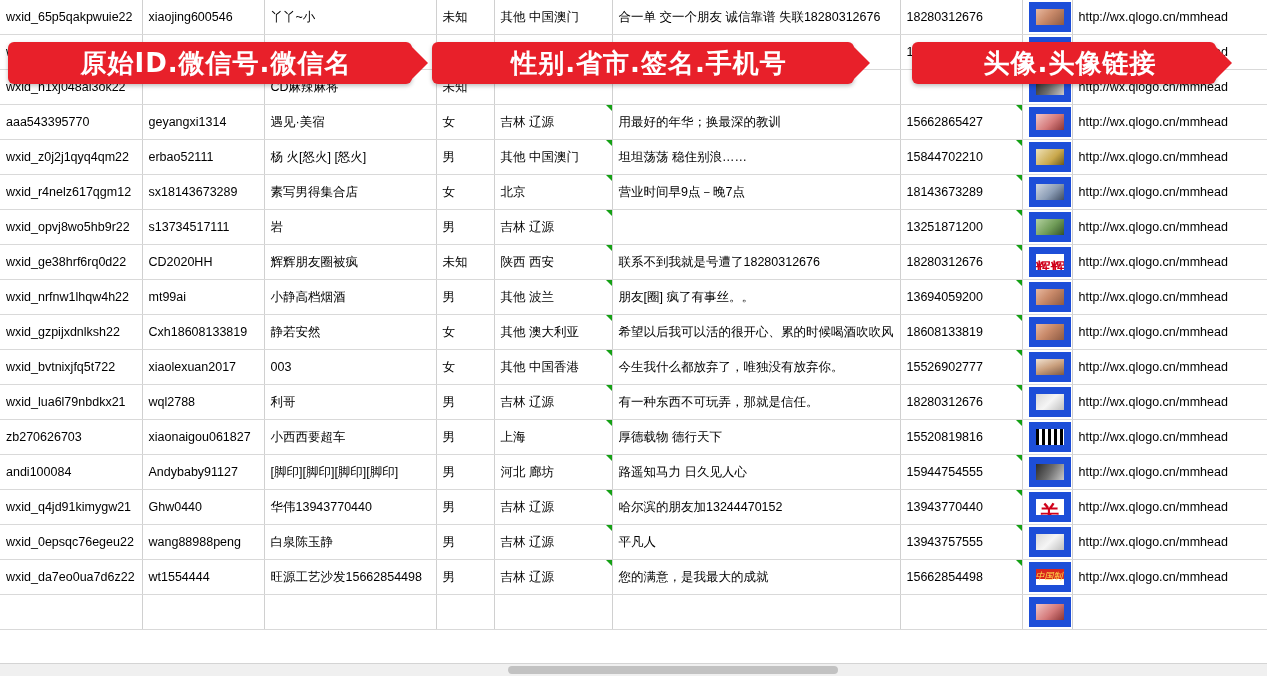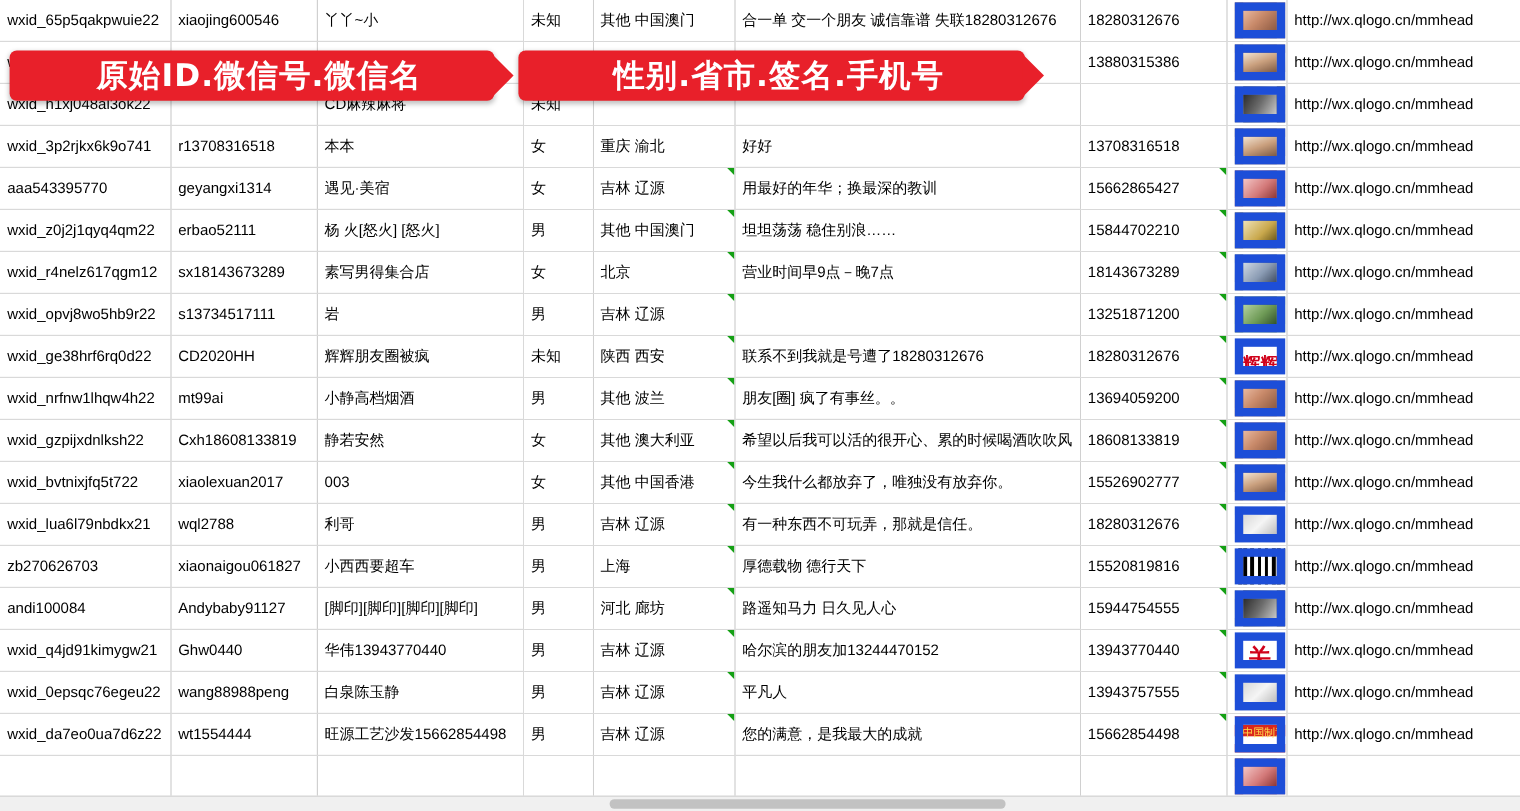--- a/index.html
+++ b/index.html
@@ -100,20 +100,21 @@
       repeating-linear-gradient(90deg,#000 0 3px,#fff 3px 6px),
       #fff;
   }
   .th-cn {
     background: linear-gradient(180deg,#d9261c 0%, #d9261c 60%, #ffffff 60%, #ffffff 100%);
     color: #ffe14d;
     font-size: 9px;
     line-height: 14px;
     text-align: right;
     font-family: "DejaVu Sans", sans-serif;
+    font-style: italic;
   }
 
   
   .marker {
     position: absolute;
     top: 0;
     right: 0;
     width: 0;
     height: 0;
     border-top: 6px solid #14a014;
@@ -246,33 +247,20 @@
           <td class="rel">未知</td>
           <td class="rel"></td>
           <td class="sign-cell"></td>
           <td class="rel"></td>
           <td class="avatar-cell">
             <div class="thumb th-c"></div>
           </td>
           <td class="link-cell">http://wx.qlogo.cn/mmhead</td>
         </tr>
         <tr>
-          <td class="id-cell">wxid_3p2rjkx6k9o741</td>
-          <td class="">r13708316518</td>
-          <td class="">本本</td>
-          <td class="rel">女</td>
-          <td class="rel">重庆 渝北</td>
-          <td class="sign-cell">好好</td>
-          <td class="rel">13708316518</td>
-          <td class="avatar-cell">
-            <div class="thumb th-b"></div>
-          </td>
-          <td class="link-cell">http://wx.qlogo.cn/mmhead</td>
-        </tr>
-        <tr>
           <td class="id-cell">aaa543395770</td>
           <td class="">geyangxi1314</td>
           <td class="">遇见·美宿</td>
           <td class="rel">女</td>
           <td class="rel">吉林 辽源<span class="marker"></span></td>
           <td class="sign-cell">用最好的年华；换最深的教训</td>
           <td class="rel">15662865427<span class="marker"></span></td>
           <td class="avatar-cell">
             <div class="thumb th-g"></div>
           </td>
@@ -458,17 +446,18 @@
           <td class="avatar-cell">
             <div class="thumb th-g"></div>
           </td>
           <td class="link-cell"></td>
         </tr>
       </tbody>
   </table>
 
   <div class="banner" id="banner-1">原始ID.微信号.微信名</div>
   <div class="banner" id="banner-2">性别.省市.签名.手机号</div>
+  <div class="banner" id="banner-3">头像.头像链接</div>
 
   <div id="hscroll">
     <div class="thumbbar"></div>
   </div>
 </div>
 
 </body></html>

